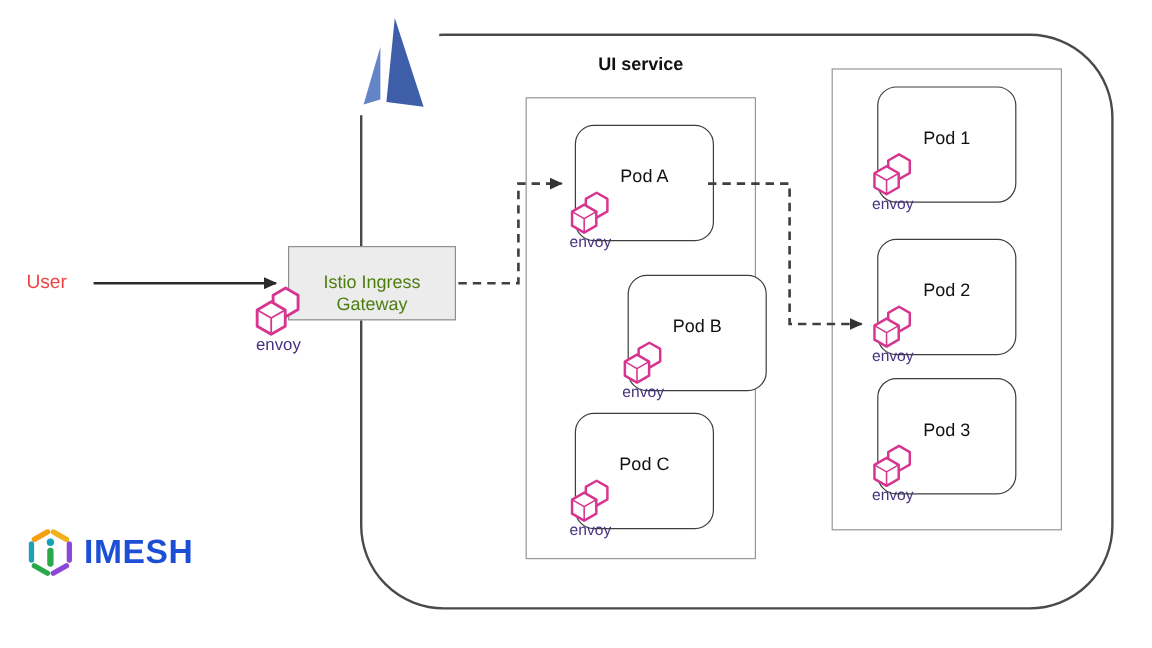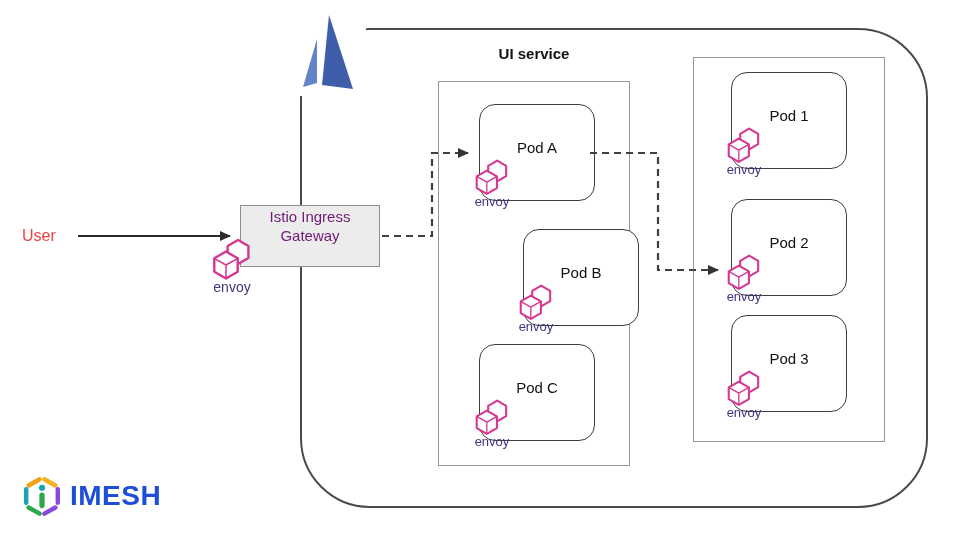--- a/index.html
+++ b/index.html
@@ -11,23 +11,23 @@
   .corner-mask { position: absolute; left: 296px; top: 12px; width: 70px; height: 84px;
                  background: #fff; z-index: 2; }
   .istio-logo { position: absolute; left: 300px; top: 13px; z-index: 3; }
 
   .overlay { position: absolute; left: 0; top: 0; width: 960px; height: 540px;
              pointer-events: none; z-index: 6; }
 
   .user-label { position: absolute; left: 22px; top: 227px; font-size: 16px; color: #ef4444; z-index: 2; }
 
   .gateway { position: absolute; left: 240px; top: 205px; width: 140px; height: 62px;
-             background: #ececec; border: 1px solid #8f8f8f; display: flex; align-items: flex-start;
+             background: #ececec; border: 1px solid #8f8f8f; display: flex; align-items: flex-end;
              justify-content: center; text-align: center; font-size: 15px; line-height: 1.25;
-             color: #701a75; z-index: 3; padding: 2px 14px; }
+             color: #4d7c0f; z-index: 3; padding: 2px 14px; }
 
   .envoy-group { position: absolute; display: flex; flex-direction: column; align-items: center;
                  width: 56px; z-index: 4; }
   .envoy-text { font-size: 13px; color: #46327e; margin-top: -3px; font-weight: 500; }
   .gateway-envoy { left: 204px; top: 236px; }
   .gateway-envoy .envoy-text { font-size: 14px; }
 
   .service-group { position: absolute; width: 192px; z-index: 2; }
   .ui-group { left: 438px; top: 45px; }
   .product-group { left: 693px; top: 45px; }
@@ -38,21 +38,21 @@
          border-radius: 16px; background: #fff; }
   .ui-group .pod { left: 40px; }
   .product-group .pod { left: 37px; }
   .pod-a { top: 22px; }  .pod-b { top: 147px; margin-left: 44px; }  .pod-c { top: 262px; }
   .pod-1 { top: 14px; }  .pod-2 { top: 141px; }  .pod-3 { top: 257px; }
   .pod-label { position: absolute; top: 34px; left: 0; right: 0; text-align: center;
                font-size: 15px; color: #111; }
   .pod .envoy-group { left: -16px; top: 52px; }
 
   .brand { position: absolute; left: 20px; top: 436px; display: flex; align-items: center;
-           gap: 6px; z-index: 2; margin-top: 36px; }
+           gap: 6px; z-index: 2; }
   .brand-text { font-size: 28px; font-weight: 700; color: #1c4fd6; letter-spacing: 0.5px; }
 </style>
 </head>
 <body>
 
 <div class="canvas">
 
   <svg width="0" height="0" style="position:absolute" aria-hidden="true">
     <defs>
       <g id="envoy-sym">

